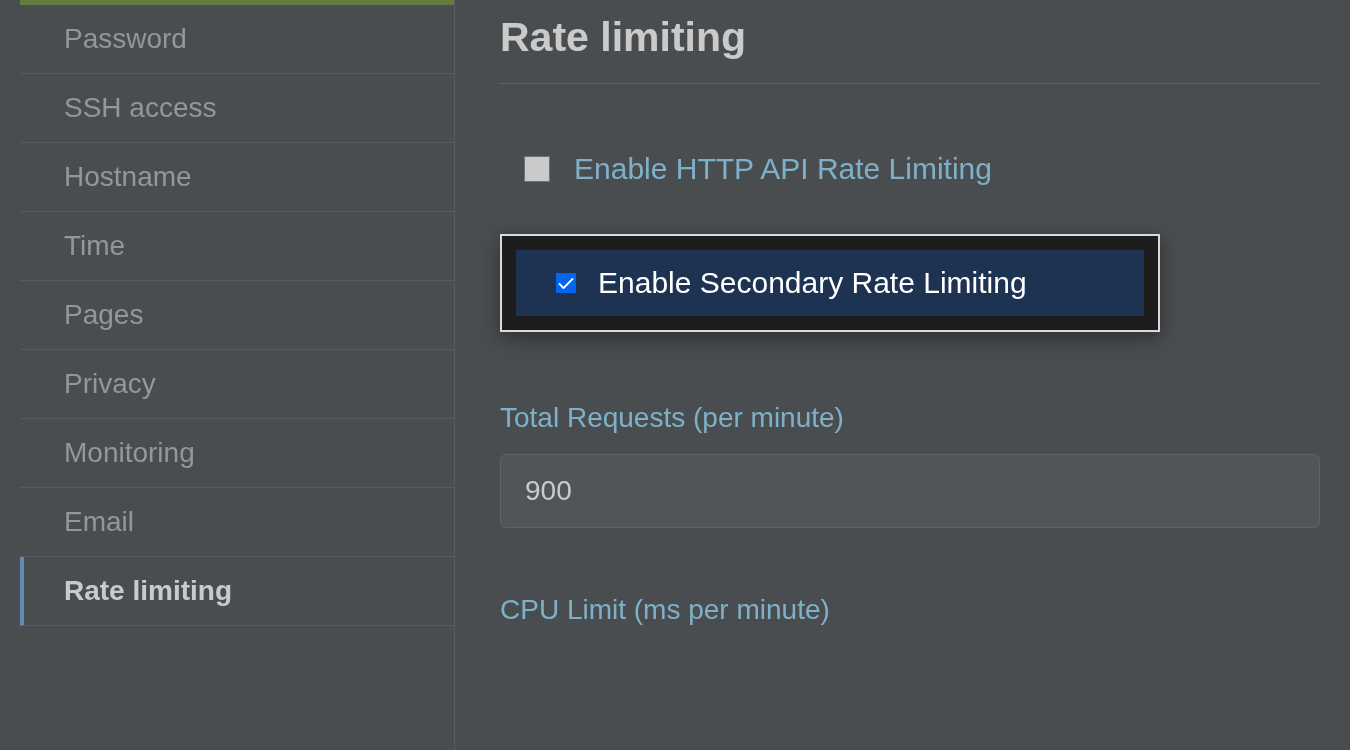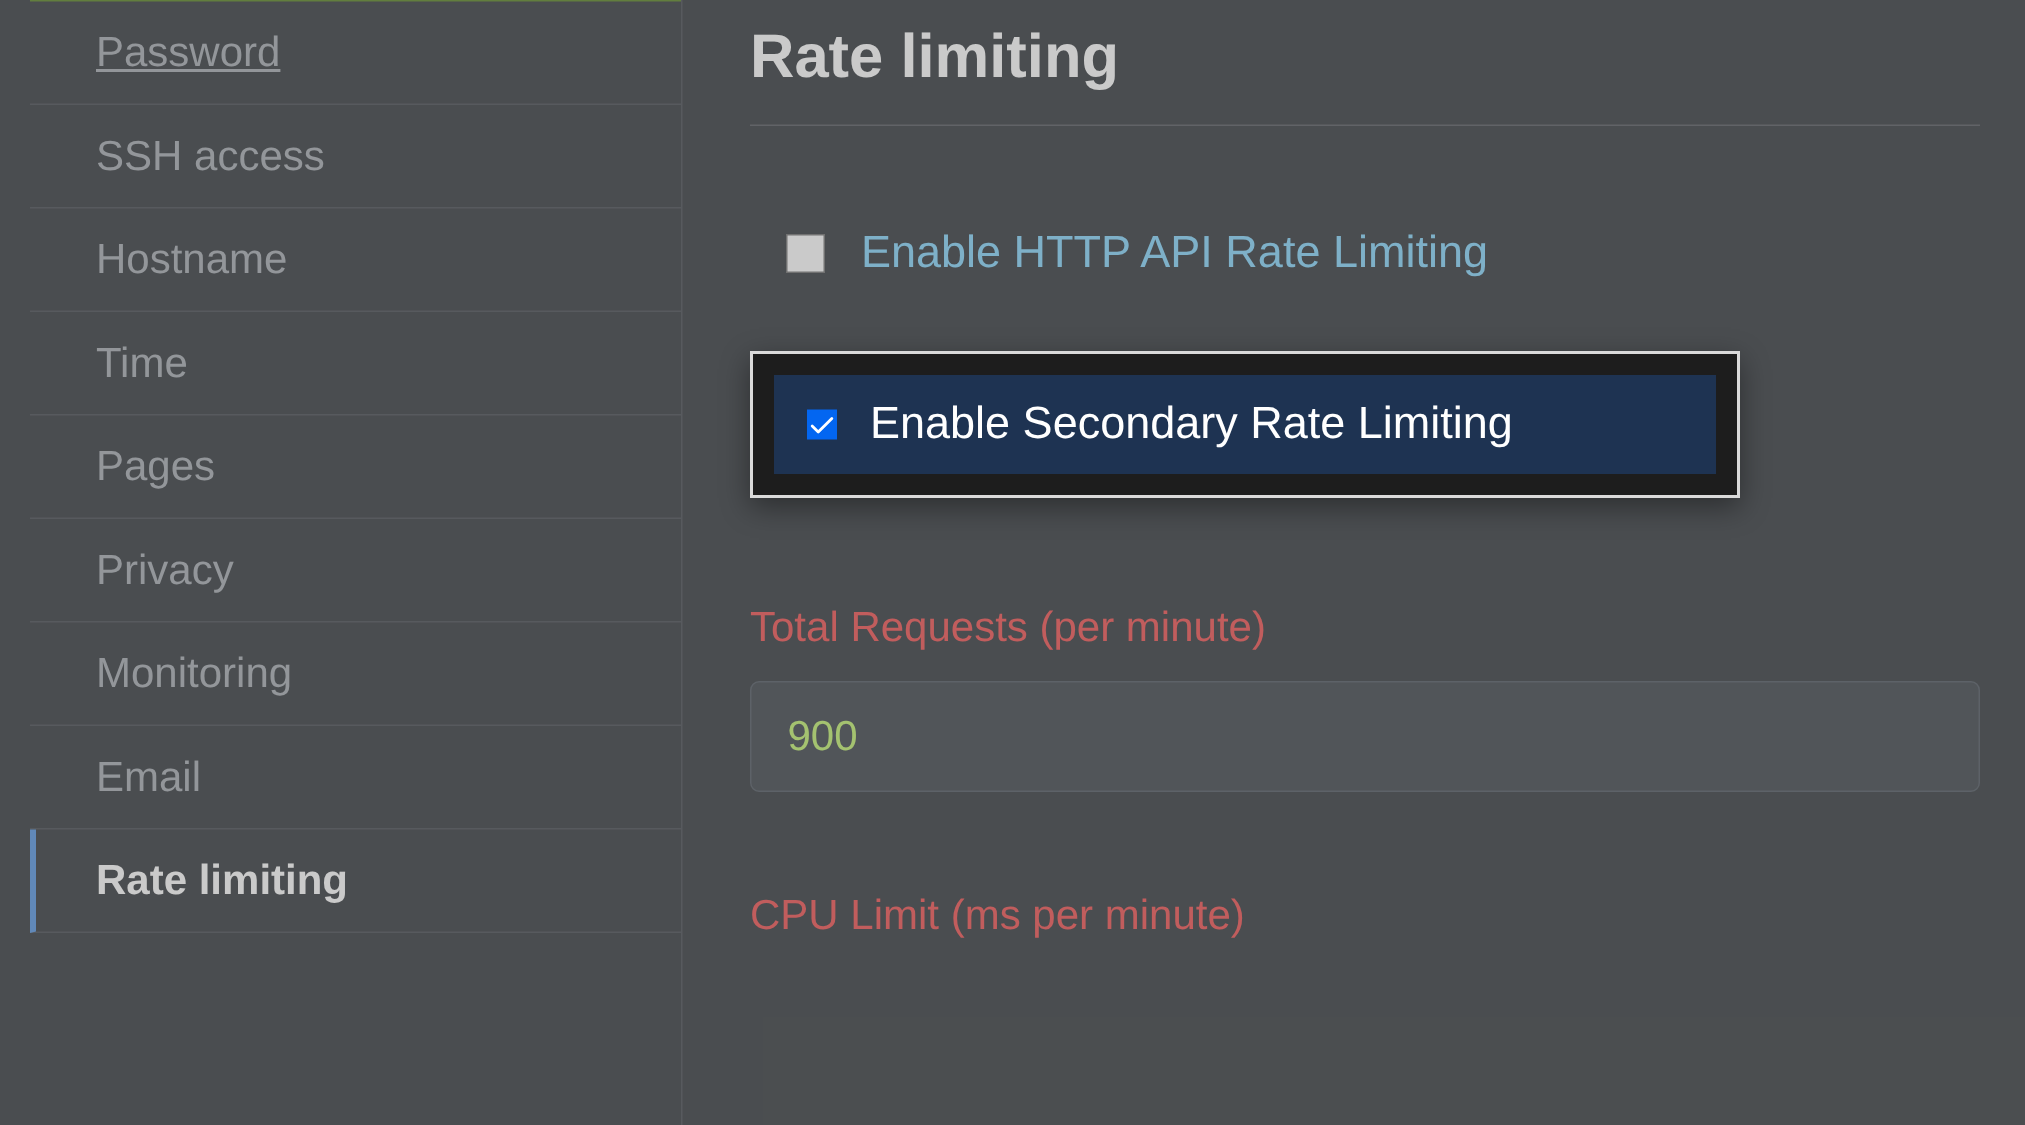--- a/index.html
+++ b/index.html
@@ -42,22 +42,21 @@
     .sidebar-item {
       padding: 18px 30px 18px 44px;
       font-size: 28px;
       color: #a0a6ac;
       border-bottom: 1px solid #3a3f45;
       border-top: none;
       cursor: pointer;
       font-weight: 400;
     }
     .sidebar-item:first-child {
-      border-top: 1px solid #4d7c0f;
-      text-decoration: underline;
+      border-top: 5px solid #4d7c0f;
     }
     .sidebar-item.active {
       color: #ffffff;
       font-weight: 700;
       border-left: 4px solid #4a90e2;
       padding-left: 40px;
     }
     .main {
       flex: 1;
       padding: 0 30px 0 45px;
@@ -112,47 +111,47 @@
     .highlight-frame {
       border: 2px solid #dadada;
       background: #1d1d1d;
       padding: 14px;
       display: inline-block;
       width: 660px;
       box-shadow: 0 6px 18px rgba(0,0,0,0.4);
     }
     .highlight-inner {
       background: #1e3352;
-      padding: 16px 22px;
+      padding: 16px 40px;
       display: flex;
       align-items: center;
       gap: 22px;
     }
     .highlight-inner .checkbox-label {
       color: #ffffff;
       font-size: 30px;
     }
     .field-group {
       margin-bottom: 28px;
     }
     .field-label {
       font-size: 28px;
-      color: #ef4444;
+      color: #7dd3fc;
       font-weight: 500;
       margin-bottom: 20px;
       display: block;
     }
     .field-input {
       width: 100%;
       max-width: 820px;
       background: #2f363d;
       border: 1px solid #444c56;
       padding: 20px 24px;
       font-size: 28px;
-      color: #bef264;
+      color: #ffffff;
       border-radius: 6px;
       font-family: inherit;
     }
     .spacer-lg {
       height: 38px;
     }
   </style>
 </head>
 <body>
 

